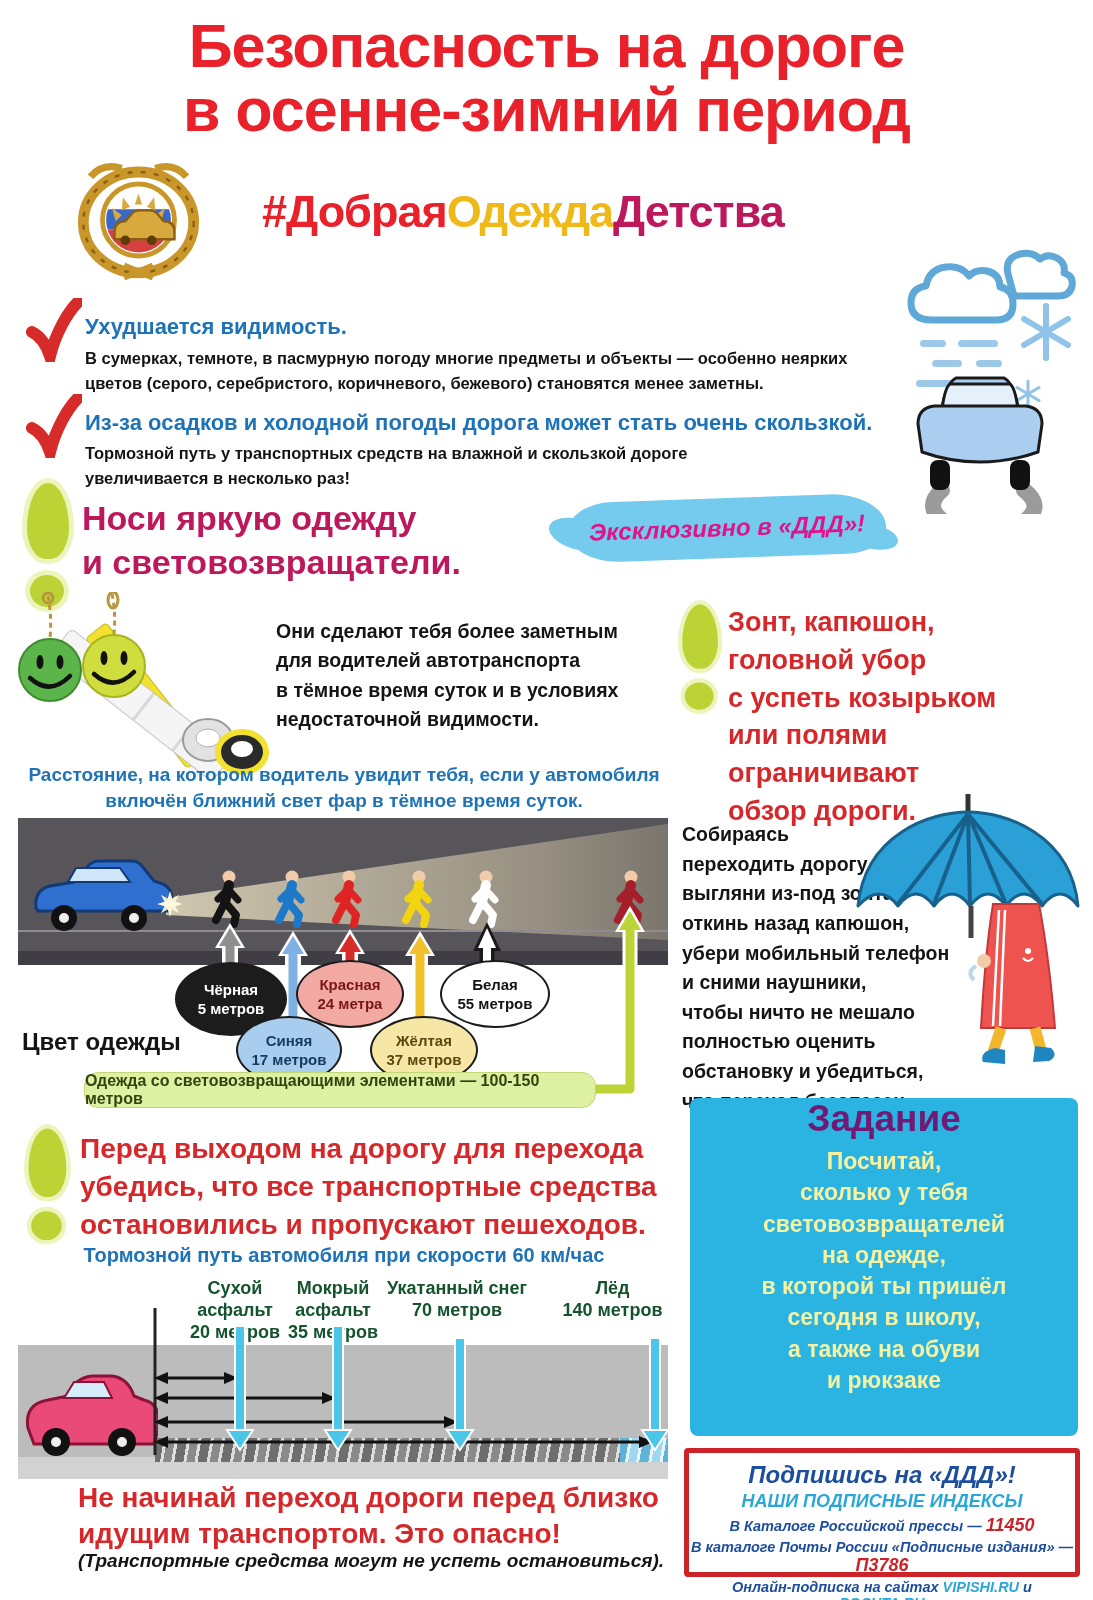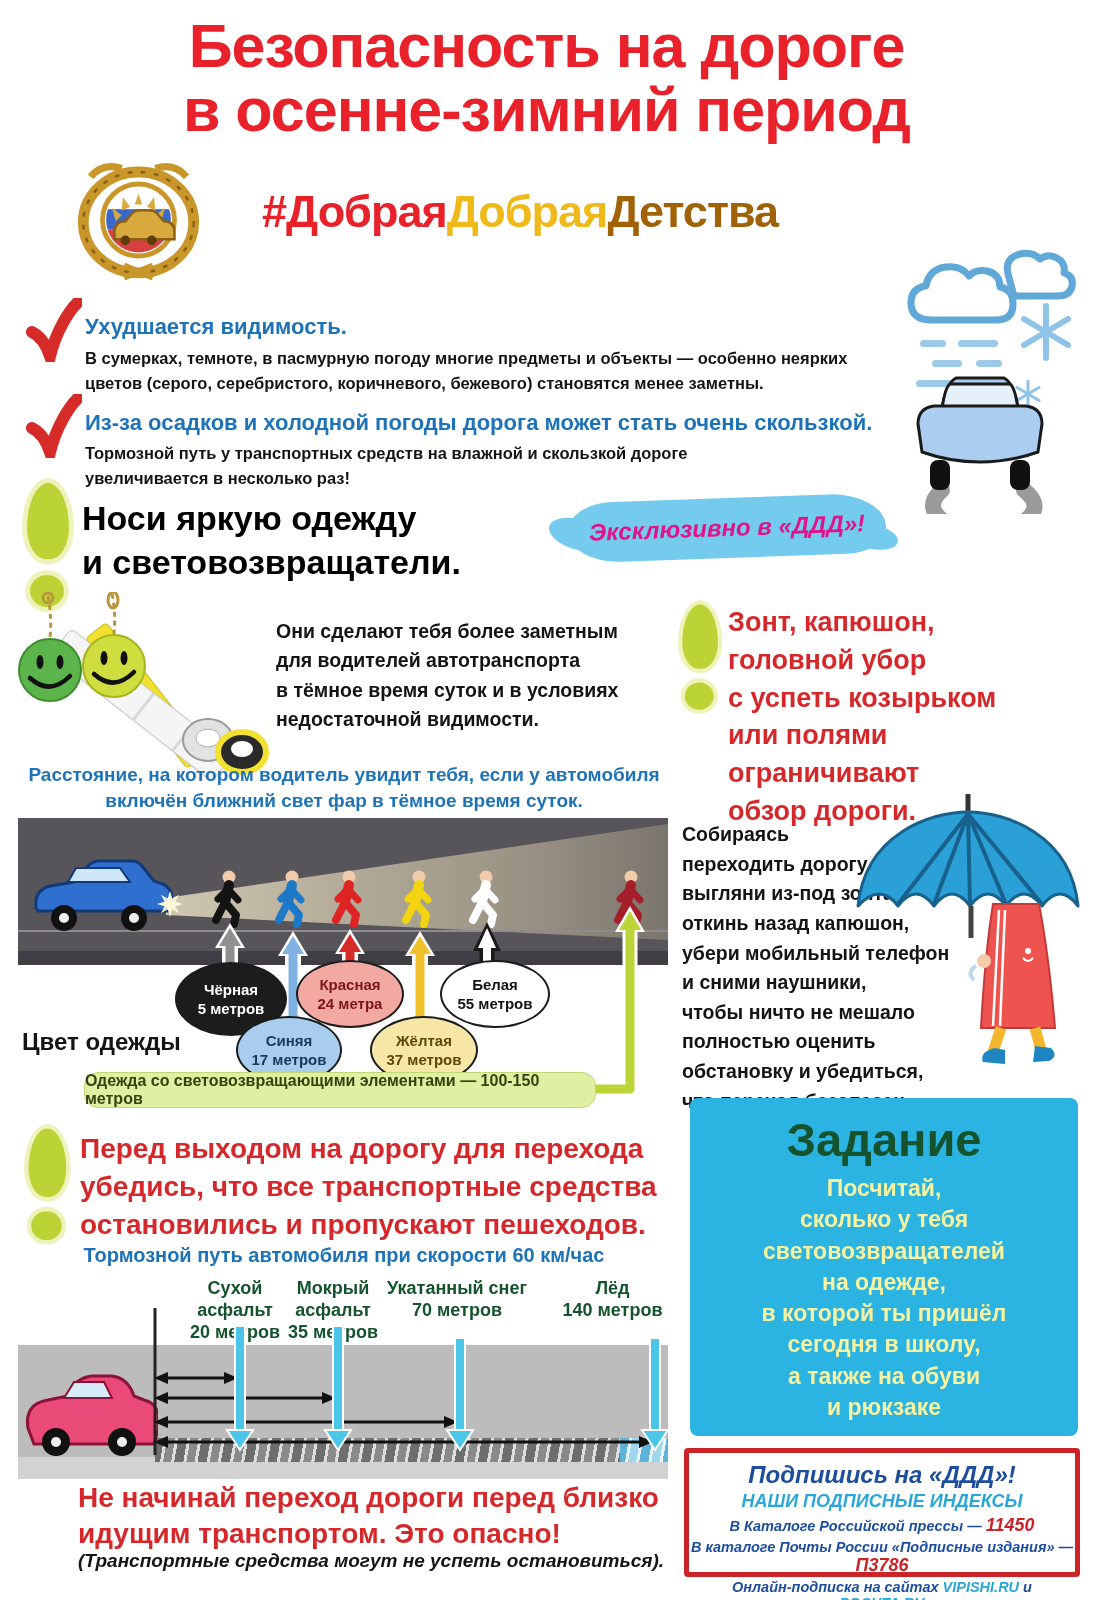--- a/index.html
+++ b/index.html
@@ -6,41 +6,41 @@
   #poster{position:relative;width:1093px;height:1600px;background:#fff;overflow:hidden;
           font-family:"Liberation Sans",sans-serif;margin:0 auto;}
   .abs{position:absolute;}
 
   
   .title{left:0;right:0;text-align:center;font-weight:bold;color:#e8212b;font-size:61px;line-height:1;letter-spacing:-1px;}
   #title-line1{top:16px;} #title-line2{top:80px;}
 
   
   #hashtag{left:262px;top:186px;font-size:45px;font-weight:bold;letter-spacing:-1px;white-space:nowrap;}
-  .ht-red{color:#e8212b}.ht-yellow{color:#f0b91a}.ht-green{color:#a16207}
+  .ht-red{color:#e8212b}.ht-yellow{color:#f0b91a}.ht-green{color:#be185d}
 
   
   #dangers-heading{left:112px;top:272px;font-size:30px;font-weight:bold;color:#e8212b;}
   .check{width:56px;height:64px;}
   #check1{left:26px;top:298px;} #check2{left:26px;top:394px;}
   .danger-title{font-size:22px;font-weight:bold;color:#1e73b8;white-space:nowrap;}
   #d1t{left:85px;top:314px;} #d2t{left:85px;top:410px;}
   .danger-body{font-size:16.5px;color:#141414;line-height:1.5;white-space:pre-line;font-weight:bold;}
   #d1b{left:85px;top:346px;} #d2b{left:85px;top:441px;}
 
   
   .excl .drop{width:42px;height:76px;background:#bcd336;border:5px solid #eef3bc;
               border-radius:50% 50% 46% 46% / 58% 58% 42% 42%;}
   .excl .dot{width:34px;height:32px;background:#bcd336;border:5px solid #eef3bc;border-radius:50%;margin-top:6px;margin-left:3px;}
   #excl1{left:22px;top:478px;}
   #excl2{left:678px;top:600px;transform:scale(.85);transform-origin:top left;}
   #excl3{left:24px;top:1124px;transform:scale(.9);transform-origin:top left;}
 
   
-  #advice1{left:82px;top:497px;font-size:34px;font-weight:bold;color:#000000;line-height:1.28;white-space:pre-line;}
+  #advice1{left:82px;top:497px;font-size:34px;font-weight:bold;color:#be185d;line-height:1.28;white-space:pre-line;}
   #badge{left:568px;top:498px;width:318px;height:60px;background:#74cbee;
          border-radius:48px 60px 42px 55px / 30px 36px 28px 34px;transform:rotate(-2deg);
          display:flex;align-items:center;justify-content:center;}
   #badge::before{content:"";position:absolute;left:-20px;top:16px;width:58px;height:30px;background:#74cbee;border-radius:50%;transform:rotate(18deg);}
   #badge::after{content:"";position:absolute;right:-12px;bottom:4px;width:50px;height:24px;background:#74cbee;border-radius:50%;transform:rotate(14deg);}
   #badge span{position:relative;z-index:1;color:#e0148a;font-style:italic;font-weight:bold;font-size:24px;white-space:nowrap;}
   #advice1-body{left:276px;top:617px;font-size:19.5px;color:#141414;line-height:1.5;white-space:pre-line;font-weight:bold;}
   #advice2{left:728px;top:604px;font-size:27px;font-weight:bold;color:#d6282a;line-height:1.4;white-space:pre-line;}
 
   
@@ -76,21 +76,21 @@
   #road2{left:18px;top:1457px;width:650px;height:22px;background:#d2d2d2;}
   #chevrons{left:155px;top:1438px;width:465px;height:24px;
             background:repeating-linear-gradient(100deg,#6e6e6e 0 9px,#dedede 9px 12px,#8a8a8a 12px 20px,#dedede 20px 23px);}
   #chevrons-blue{left:620px;top:1438px;width:48px;height:24px;
             background:repeating-linear-gradient(100deg,#5fb3d6 0 9px,#e8f6fc 9px 12px,#9ed7ee 12px 20px,#e8f6fc 20px 23px);}
   #pink-car{left:20px;top:1366px;width:138px;height:98px;}
   #brake-arrows{left:150px;top:1300px;width:520px;height:165px;pointer-events:none;}
 
   
   #task-box{left:690px;top:1098px;width:388px;height:338px;background:#2bb4e2;border-radius:8px;text-align:center;}
-  #task-title{margin-top:14px;font-size:47px;font-weight:bold;color:#14532d;}
+  #task-title{font-size:37px;font-weight:bold;color:#701a75;}
   #task-body{margin-top:6px;font-size:23px;font-weight:bold;color:#f7f2a0;line-height:1.36;white-space:pre-line;}
 
   
   #warning{left:78px;top:1480px;font-size:28px;font-weight:bold;color:#d6282a;line-height:1.3;white-space:pre-line;}
   #warning-note{left:78px;top:1550px;font-size:19px;font-style:italic;color:#141414;font-weight:bold;}
 
   
   #sub-box{left:684px;top:1448px;width:396px;height:129px;border:5px solid #cc2328;border-radius:4px;background:#fff;
            text-align:center;box-sizing:border-box;padding-top:8px;}
   #sub-title{font-size:24px;font-weight:bold;font-style:italic;color:#1d4e9e;}
@@ -134,21 +134,21 @@
         <path d="M73 31 l-6 8 7 3 z"></path>
       <path d="M38 40 l8 6 -5 5 z"></path>
         <path d="M82 40 l-8 6 5 5 z"></path>
     </g>
     <path d="M40 60 q0 -9 9 -9 l6 -7 q2 -2 6 -2 l8 0 q4 0 6 2 l6 7 q9 0 9 9 l0 6 -50 0 z" fill="#d8a93c" stroke="#8a5f14" stroke-width="2"></path>
     <circle cx="49" cy="67" r="4" fill="#5c3d08"></circle>
       <circle cx="71" cy="67" r="4" fill="#5c3d08"></circle>
   </svg>
 
   <div class="abs" id="hashtag">
-    <span class="ht-red">#Добрая</span><span class="ht-yellow">Добрая</span><span class="ht-green">Детства</span>
+    <span class="ht-red">#Добрая</span><span class="ht-yellow">Одежда</span><span class="ht-green">Детства</span>
   </div>
 
   <svg class="abs" id="weather-svg" viewBox="0 0 210 292">
     <path d="M128 52 q-4 -16 12 -20 q12 -3 20 5 q8 -6 17 -1 q9 5 7 15 q10 3 8 13 q-2 10 -14 10 l-44 0 z" fill="#fff" stroke="#60a8d8" stroke-width="7" stroke-linejoin="round"></path>
     <path d="M52 98 q-21 0 -21 -17 q0 -15 15 -17 q3 -17 20 -19 q15 -2 23 9 q7 -7 18 -5 q13 3 13 16 q13 2 13 17 q0 16 -17 16 z" fill="#fff" stroke="#60a8d8" stroke-width="7" stroke-linejoin="round"></path>
     <g fill="#9cc9e8">
       <rect x="40" y="118" width="26" height="7" rx="3.5"></rect>
         <rect x="78" y="118" width="40" height="7" rx="3.5"></rect>
       <rect x="52" y="138" width="30" height="7" rx="3.5"></rect>
         <rect x="96" y="138" width="26" height="7" rx="3.5"></rect>

